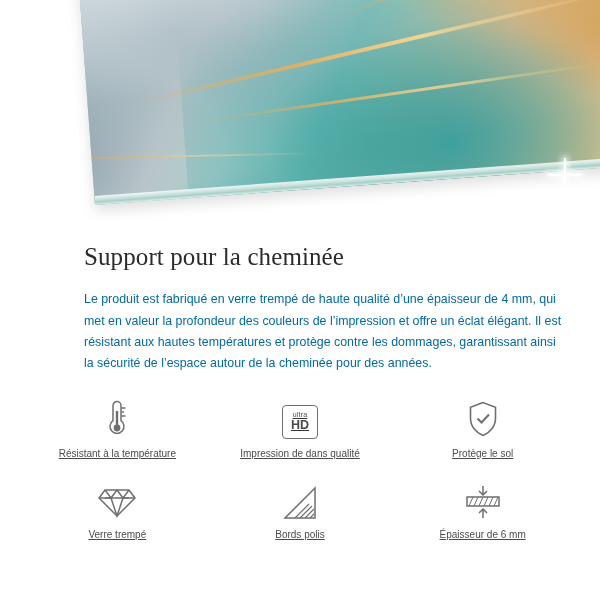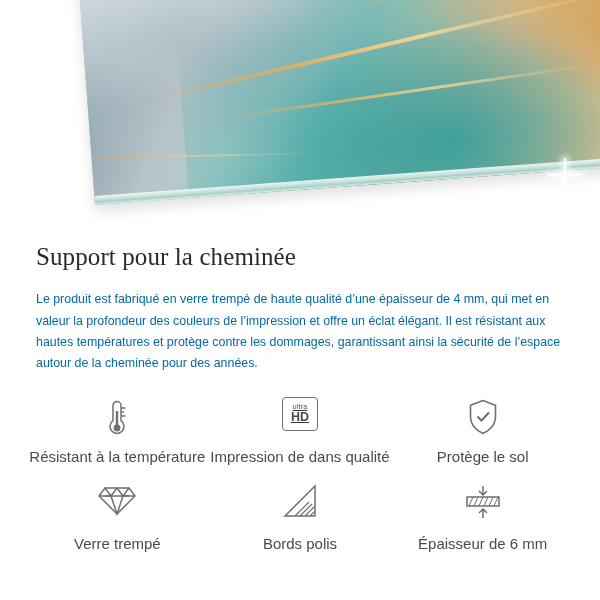--- a/index.html
+++ b/index.html
@@ -116,20 +116,21 @@
     background: #ffffff;
     transform: translate(-50%,-50%);
     box-shadow: 0 0 6px 2px rgba(255,255,255,0.9);
   }
   .sparkle::before { width: 34px; height: 2px; }
   .sparkle::after  { width: 2px; height: 34px; }
 
   
   .content {
     padding: 18px 36px 0 36px;
+    margin-left: 48px;
   }
   .headline {
     font-family: "Liberation Serif", serif;
     font-size: 25px;
     line-height: 1.33;
     color: #2b2b2b;
     font-weight: 400;
     margin: 0 0 16px 0;
     letter-spacing: .1px;
   }
@@ -153,29 +154,30 @@
   .feature {
     display: flex;
     flex-direction: column;
     align-items: center;
     justify-content: flex-start;
     text-align: center;
   }
   .feature-icon {
     height: 42px;
     display: flex;
-    align-items: flex-start;
+    align-items: flex-end;
     justify-content: center;
     margin-bottom: 8px;
     text-decoration: underline;
   }
   .feature-label {
-    font-size: 15px;
+    font-size: 10px;
     color: #4a4a4a;
     line-height: 1.3;
+    text-decoration: underline;
   }
   .ultrahd {
     width: 34px;
     height: 32px;
     border: 1.6px solid #6f6f6f;
     border-radius: 4px;
     display: flex;
     flex-direction: column;
     align-items: center;
     justify-content: center;

